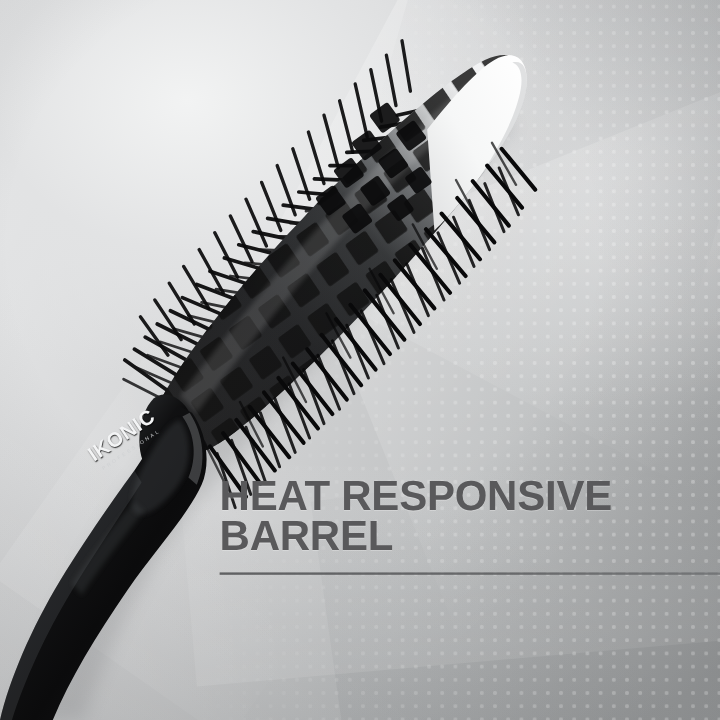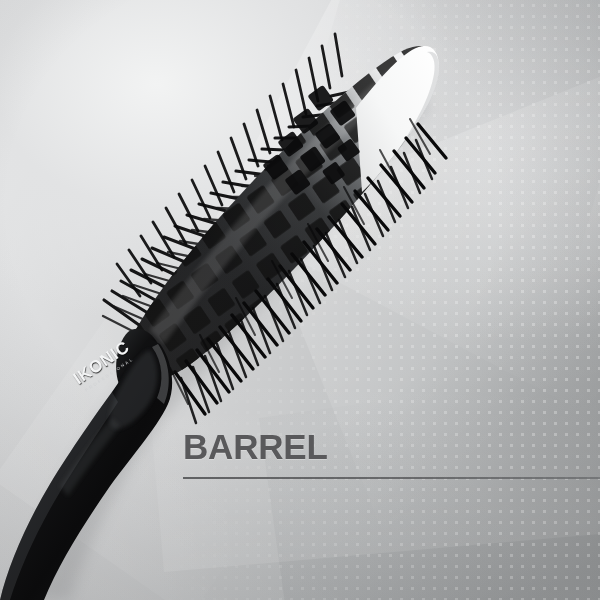--- a/index.html
+++ b/index.html
@@ -381,19 +381,19 @@
     </svg>
 
     <div class="logo-wrap">
       <div class="logo-main">IKONIC</div>
       <div class="logo-sub">PROFESSIONAL</div>
     </div>
   </div>
 
   <div id="textblock">
     <h1 class="headline">
-      <br>
+      <span>HEAT RESPONSIVE</span><br>
       <span>BARREL</span>
     </h1>
     <div class="rule"></div>
   </div>
 
 </div>
 
 </body></html>

